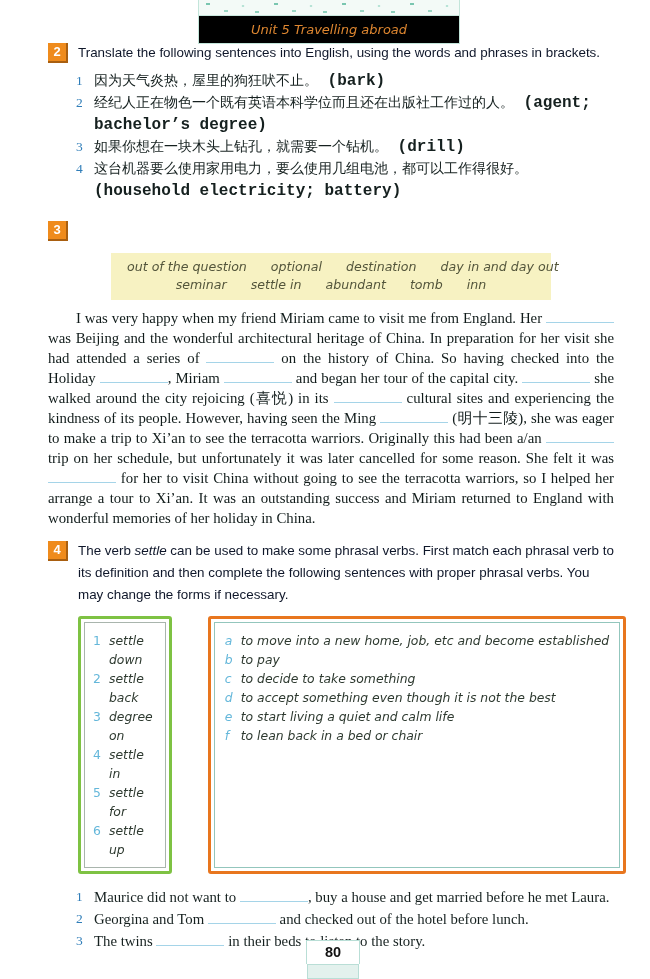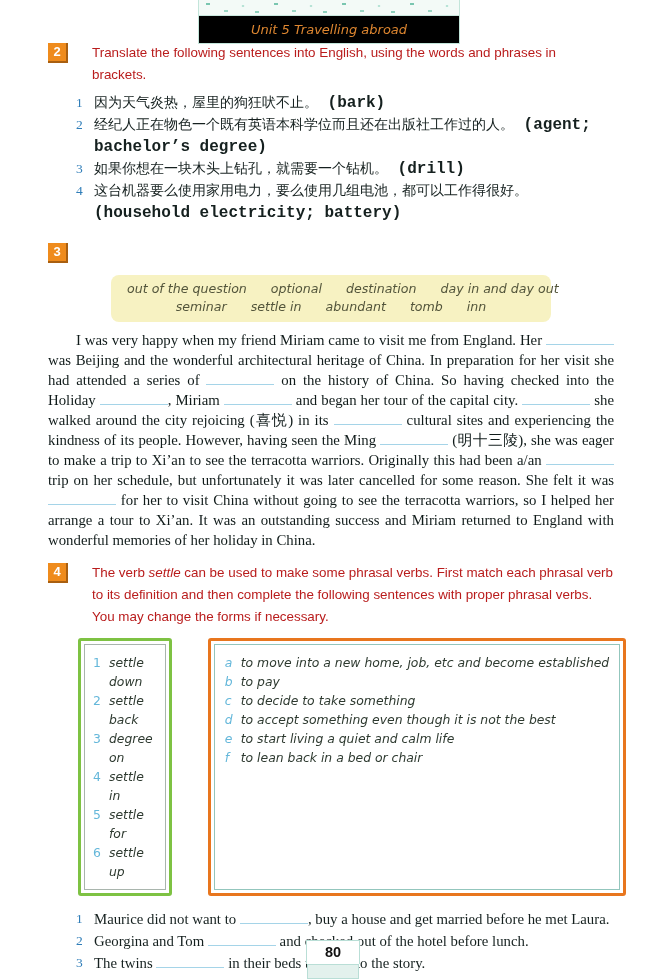--- a/index.html
+++ b/index.html
@@ -28,36 +28,36 @@
   
   .content{position:absolute;top:42px;left:48px;width:566px;}
   .sec-head{display:flex;align-items:flex-start;margin-top:0;}
   .badge{
     flex:0 0 auto;width:18px;height:18px;margin-top:1px;
     background:#ef8b1c;border-right:2px solid #a95f10;border-bottom:2px solid #a95f10;
     color:#fff;font-family:"Liberation Sans", sans-serif;font-weight:bold;
     font-size:13px;line-height:18px;text-align:center;
   }
   .instr{
-    margin-left:24px;font-family:"Liberation Sans", sans-serif;
-    font-size:13.4px;line-height:22px;color:#b91c1c;
+    margin-left:10px;font-family:"Liberation Sans", sans-serif;
+    font-size:13.4px;line-height:22px;color:#0f172a;
   }
   .instr .it{font-style:italic;}
   
   .items{margin:6px 0 0 28px;}
   .row{display:flex;line-height:22px;font-size:14px;}
   .row .num{
     flex:0 0 18px;color:#2f7db8;font-family:"Liberation Serif", serif;
     font-size:13.5px;
   }
   .row .body{flex:1;}
   .hint{font-weight:bold;font-size:16px;font-family:Liberation Mono, monospace;}
   
   .bank{
-    margin:12px auto 0 auto;width:432px;background:#f7f2c2;border-radius:8px;
+    margin:12px auto 0 auto;width:432px;background:#f7f2c2;border-radius:0;
     padding:5px 4px 6px 4px;text-align:center;
     font-family:"DejaVu Sans", sans-serif;font-style:italic;
     font-size:12.6px;color:#53553b;line-height:18px;
   }
   .bank-item{margin:0 12px;white-space:nowrap;}
   
   .passage{
     margin-top:8px;text-align:justify;font-size:14.8px;line-height:20px;
     text-indent:28px;color:#101b1a;
   }

